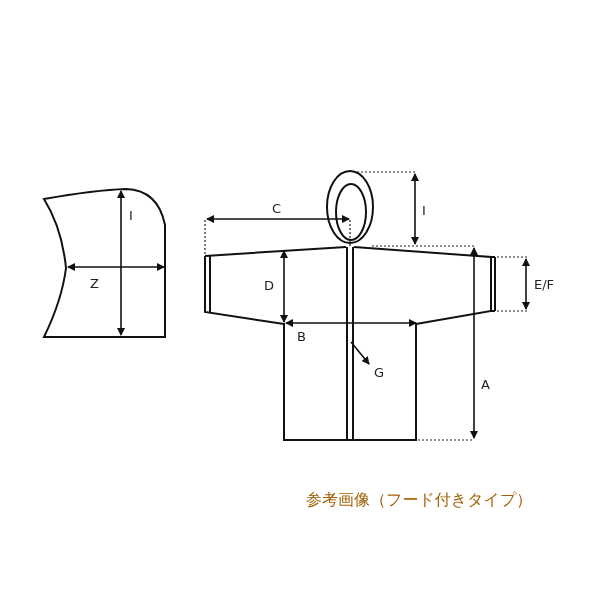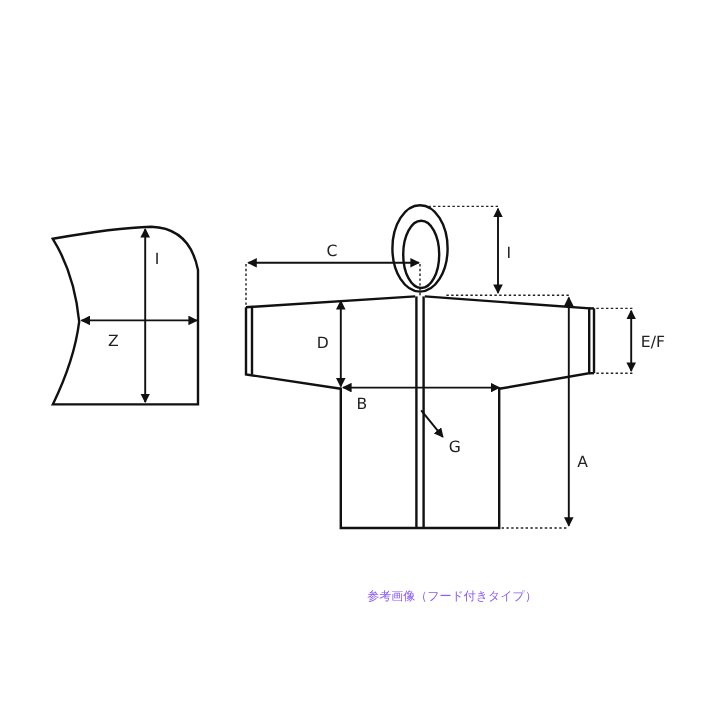--- a/index.html
+++ b/index.html
@@ -2,21 +2,21 @@
 <html><head>
   <meta charset="utf-8">
   <style>
     html, body { margin: 0; padding: 0; background: #ffffff; }
     body { width: 600px; height: 600px; position: relative; overflow: hidden; font-family: "DejaVu Sans", sans-serif; }
     #canvas { position: absolute; left: 0; top: 0; width: 600px; height: 600px; }
     .ln { stroke: #111; stroke-width: 2; fill: none; }
     .thin { stroke: #111; stroke-width: 1.6; fill: none; }
     .dash { stroke: #222; stroke-width: 1.2; stroke-dasharray: 2 2; fill: none; }
     .lbl { font-family: "DejaVu Sans", sans-serif; font-size: 13px; fill: #222; }
-    .caption { position: absolute; left: 306px; top: 490px; font-family: "DejaVu Sans", sans-serif; font-size: 10px; color: #8b5cf6; white-space: nowrap; letter-spacing: 0px; }
+    .caption { position: absolute; left: 306px; top: 490px; font-family: "DejaVu Sans", sans-serif; font-size: 16px; color: #a16207; white-space: nowrap; letter-spacing: 0px; }
   </style>
 </head>
 <body>
 
 <svg id="canvas" viewBox="0 0 600 600" xmlns="http://www.w3.org/2000/svg">
   <defs>
     <marker id="ah" markerWidth="8" markerHeight="8" refX="7" refY="4" orient="auto-start-reverse" markerUnits="userSpaceOnUse">
       <path d="M0,0 L8,4 L0,8 Z" fill="#111"></path>
     </marker>
   </defs>

